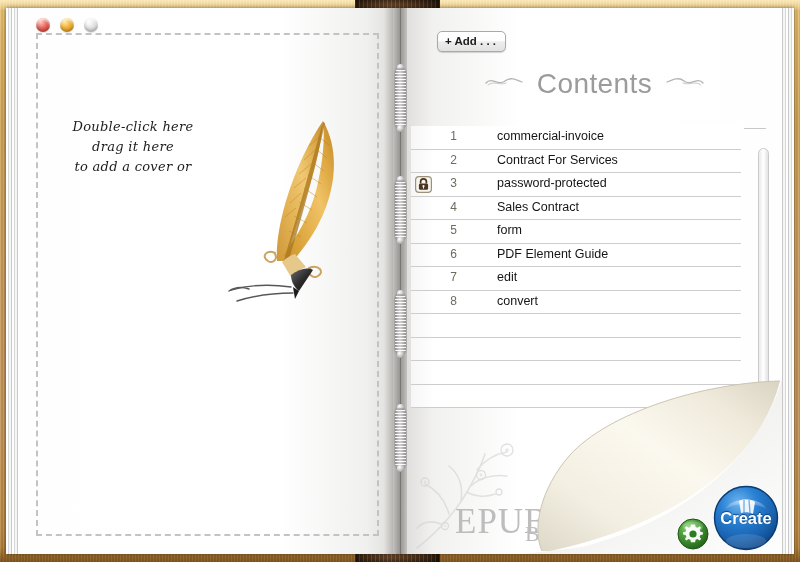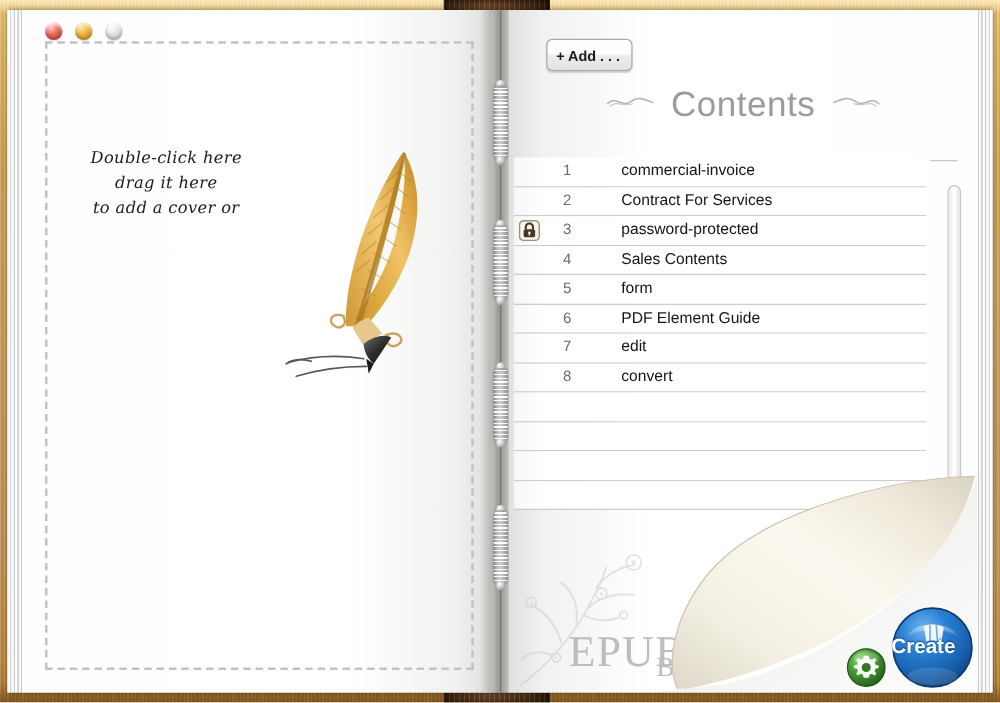--- a/index.html
+++ b/index.html
@@ -146,21 +146,21 @@
     line-height: 1.52;
     color: #1c1c1c;
     letter-spacing: 0.3px;
     text-align: center;
   }
 
   
   .add-btn {
     position: absolute;
     left: 30px; top: 23px;
-    padding: 8px 9px 4px 7px;
+    padding: 3px 9px 4px 7px;
     font-size: 11.5px;
     font-weight: bold;
     color: #1b1b1b;
     background: linear-gradient(180deg,#ffffff 0%, #fdfdfd 45%, #ededed 52%, #e2e2e2 100%);
     border: 1px solid #a9a9a9;
     border-radius: 5px;
     box-shadow: 0 1px 1px rgba(0,0,0,0.16), inset 0 1px 0 #fff;
     cursor: default;
     white-space: nowrap;
   }
@@ -257,21 +257,21 @@
   .create-btn {
     position: absolute;
     left: 306px; top: 477px;
     width: 66px; height: 66px;
     cursor: default;
   }
   .create-label {
     position: absolute;
     left: 0; right: 0; top: 50%;
     transform: translateY(-50%);
-    text-align: left;
+    text-align: center;
     font-size: 16.5px;
     font-weight: bold;
     color: #ffffff;
     text-shadow: 0 -1px 1px rgba(0,40,100,0.75);
     pointer-events: none;
   }
 
   
   .traffic {
     position: absolute; left: 18px; top: 10px;
@@ -434,21 +434,21 @@
                 <path d="M5.6 7.6 v-1.9 a2.9 2.9 0 0 1 5.8 0 v1.9" fill="none" stroke="#4a3620" stroke-width="1.7"></path>
                 <rect x="3.9" y="7.4" width="9.2" height="6.4" rx="1.5" ry="1.5" fill="#4a3620"></rect>
                 <circle cx="8.5" cy="10.2" r="1.1" fill="#f2efe6"></circle>
                 <rect x="8" y="10.3" width="1" height="2.3" fill="#f2efe6"></rect>
               </svg></div>
             <div class="toc-num">3</div>
             <div class="toc-label">password-protected</div>
           </div>
           <div class="toc-row">
             <div class="toc-num">4</div>
-            <div class="toc-label">Sales Contents</div>
+            <div class="toc-label">Sales Contract</div>
           </div>
           <div class="toc-row">
             <div class="toc-num">5</div>
             <div class="toc-label">form</div>
           </div>
           <div class="toc-row">
             <div class="toc-num">6</div>
             <div class="toc-label">PDF Element Guide</div>
           </div>
           <div class="toc-row">

